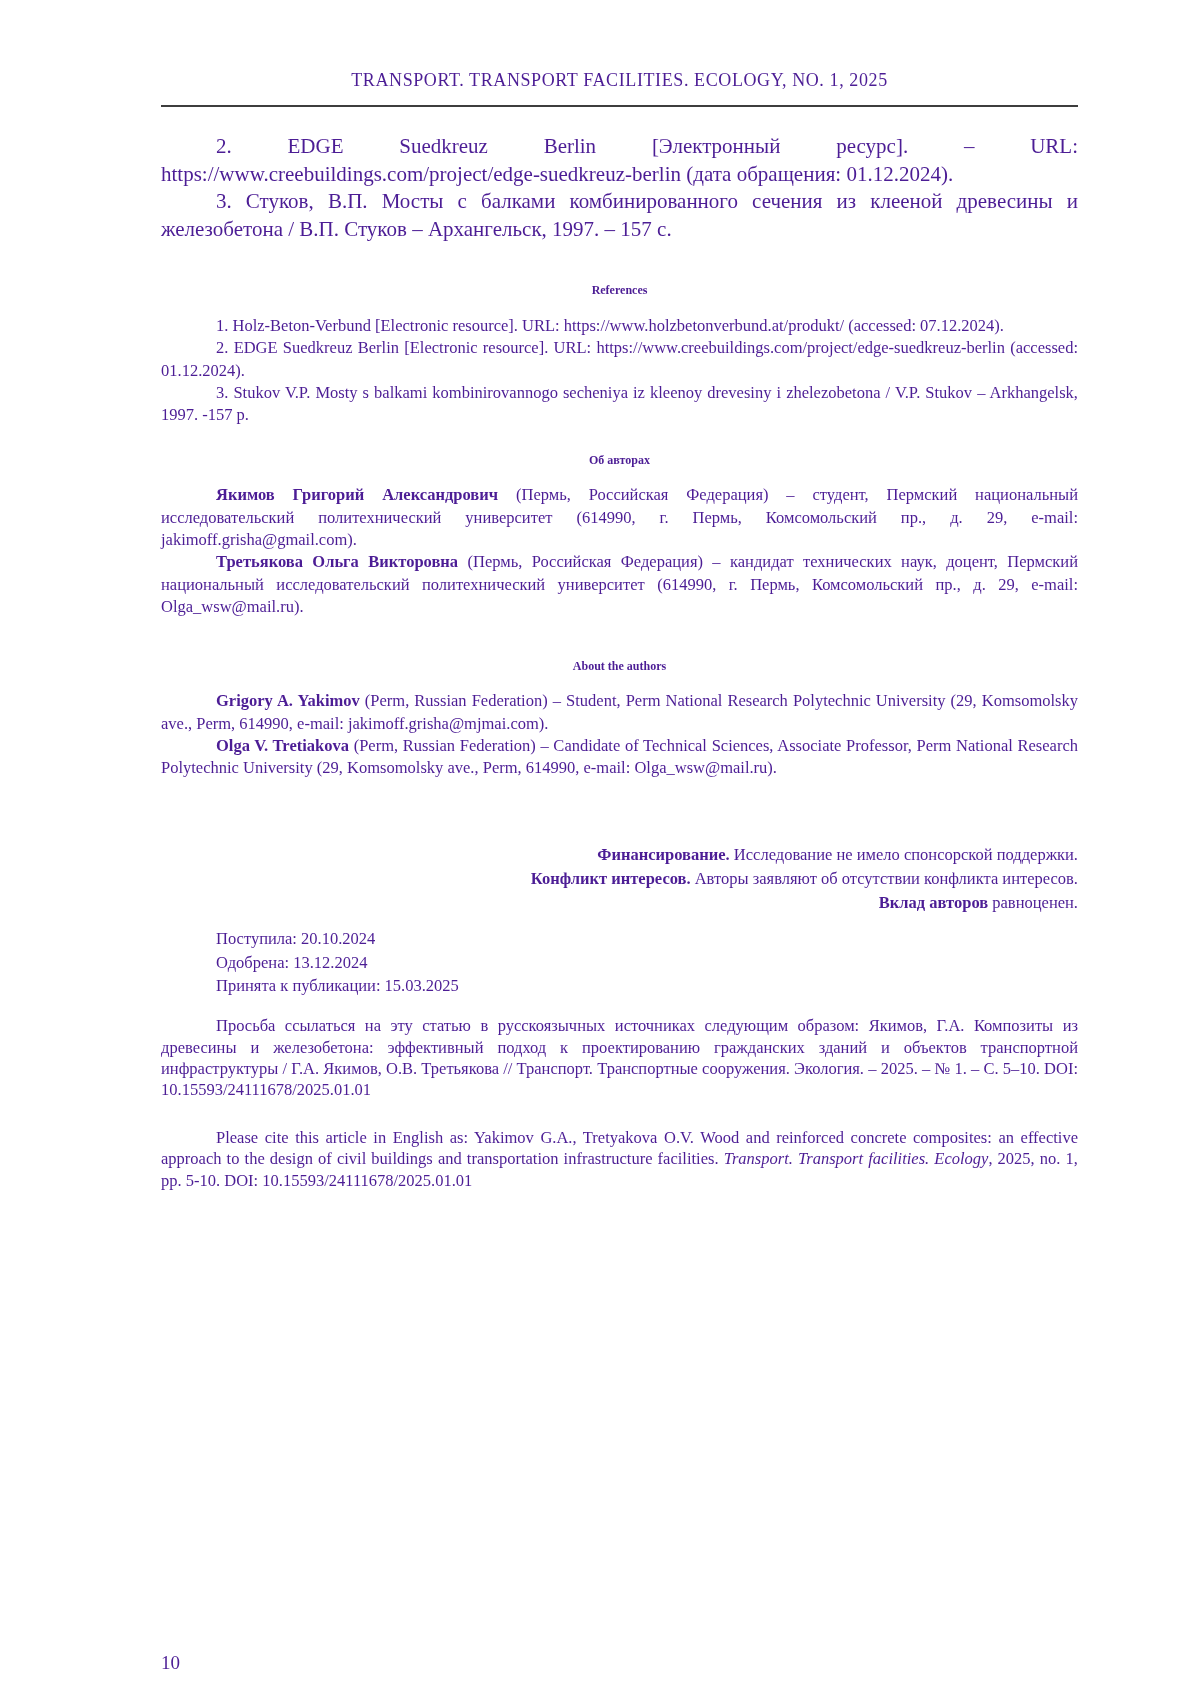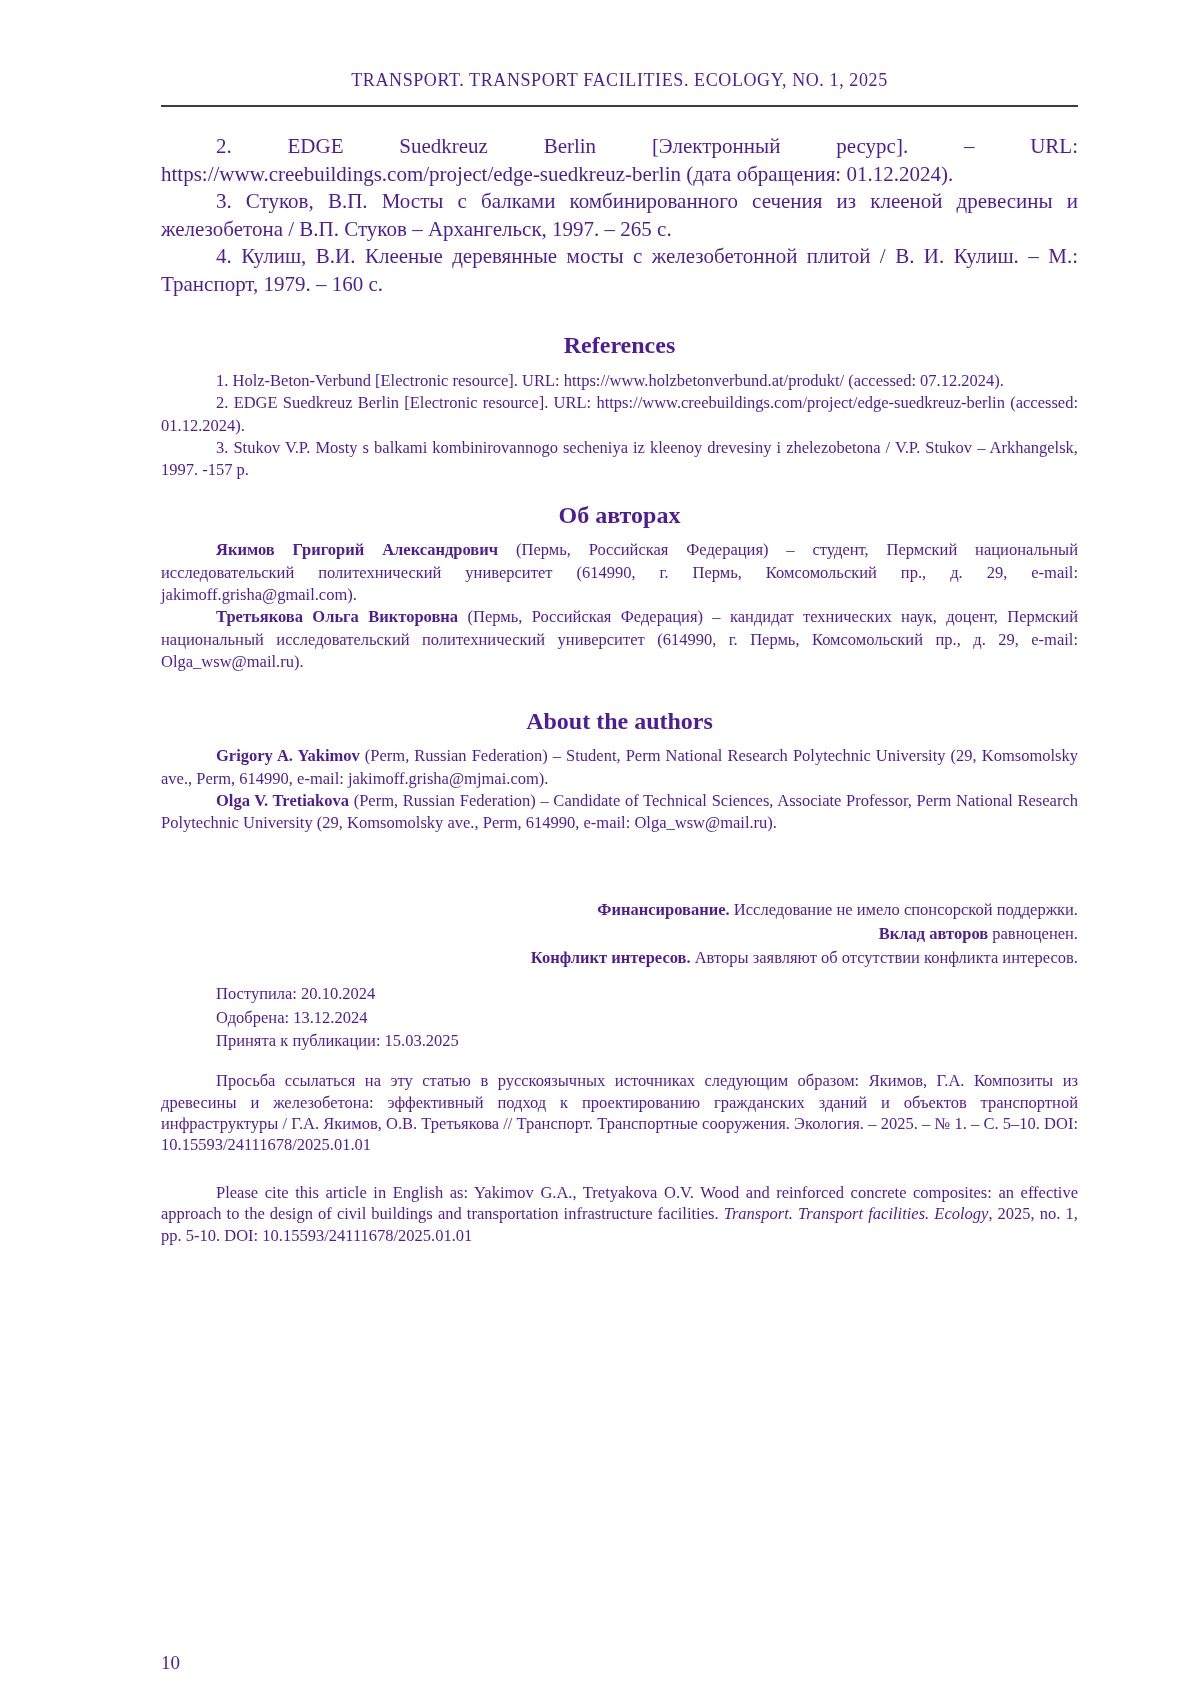--- a/index.html
+++ b/index.html
@@ -43,21 +43,21 @@
     font-size: 21px;
     line-height: 27.5px;
     text-align: justify;
     text-indent: 55px;
     overflow-wrap: break-word;
   }
   
   .section-heading {
     margin: 0;
     text-align: center;
-    font-size: 24px;
+    font-size: 12px;
     line-height: 22px;
     font-weight: bold;
   }
   .heading-references { margin-top: 36px; }
   .heading-authors-ru { margin-top: 23px; }
   .heading-authors-en { margin-top: 37px; }
   
   .small-par {
     margin: 0;
     font-size: 16.5px;
@@ -90,22 +90,21 @@
 <div class="page">
   <div class="content">
 
     <div class="running-header">
       <div class="header-text">TRANSPORT. TRANSPORT FACILITIES. ECOLOGY, NO. 1, 2025</div>
       <hr class="header-rule">
     </div>
 
     <section class="body-block">
       <p class="body-par">2. EDGE Suedkreuz Berlin [Электронный ресурс]. – URL: https://www.creebuildings.com/project/edge-suedkreuz-berlin (дата обращения: 01.12.2024).</p>
-      <p class="body-par">3. Стуков, В.П. Мосты с балками комбинированного сечения из клееной древесины и железобетона / В.П. Стуков – Архангельск, 1997. – 265 с.</p>
-      <p class="body-par">4. Кулиш, В.И. Клееные деревянные мосты с железобетонной плитой / В. И. Кулиш. – М.: Транспорт, 1979. – 160 с.</p>
+      <p class="body-par">3. Стуков, В.П. Мосты с балками комбинированного сечения из клееной древесины и железобетона / В.П. Стуков – Архангельск, 1997. – 157 с.</p>
     </section>
 
     <h2 class="section-heading heading-references">References</h2>
 
     <section class="refs-block">
       <p class="small-par">1. Holz-Beton-Verbund [Electronic resource]. URL: https://www.holzbetonverbund.at/produkt/ (accessed: 07.12.2024).</p>
       <p class="small-par">2. EDGE Suedkreuz Berlin [Electronic resource]. URL: https://www.creebuildings.com/project/edge-suedkreuz-berlin (accessed: 01.12.2024).</p>
       <p class="small-par">3. Stukov V.P. Mosty s balkami kombinirovannogo secheniya iz kleenoy drevesiny i zhelezobetona / V.P. Stukov – Arkhangelsk, 1997. -157 p.</p>
     </section>
 
@@ -118,22 +117,22 @@
 
     <h2 class="section-heading heading-authors-en">About the authors</h2>
 
     <section class="authors-block">
       <p class="small-par"><span class="author-name">Grigory A. Yakimov</span><span> (Perm, Russian Federation) – Student, Perm National Research Polytechnic University (29, Komsomolsky ave., Perm, 614990, e-mail: jakimoff.grisha@mjmai.com).</span></p>
       <p class="small-par"><span class="author-name">Olga V. Tretiakova</span><span> (Perm, Russian Federation) – Candidate of Technical Sciences, Associate Professor, Perm National Research Polytechnic University (29, Komsomolsky ave., Perm, 614990, e-mail: Olga_wsw@mail.ru).</span></p>
     </section>
 
     <section class="statements-block">
       <p class="small-par"><span class="statement-label">Финансирование.</span><span> Исследование не имело спонсорской поддержки.</span></p>
+      <p class="small-par"><span class="statement-label">Конфликт интересов.</span><span> Авторы заявляют об отсутствии конфликта интересов.</span></p>
       <p class="small-par"><span class="statement-label">Вклад авторов</span><span> равноценен.</span></p>
-      <p class="small-par"><span class="statement-label">Конфликт интересов.</span><span> Авторы заявляют об отсутствии конфликта интересов.</span></p>
     </section>
 
     <section class="dates-block">
       <p class="small-par">Поступила: 20.10.2024</p>
       <p class="small-par">Одобрена: 13.12.2024</p>
       <p class="small-par">Принята к публикации: 15.03.2025</p>
     </section>
 
     <p class="small-par citation-ru">Просьба ссылаться на эту статью в русскоязычных источниках следующим образом: Якимов, Г.А. Композиты из древесины и железобетона: эффективный подход к проектированию гражданских зданий и объектов транспортной инфраструктуры / Г.А. Якимов, О.В. Третьякова // Транспорт. Транспортные сооружения. Экология. – 2025. – № 1. – С. 5–10. DOI: 10.15593/24111678/2025.01.01</p>
 

